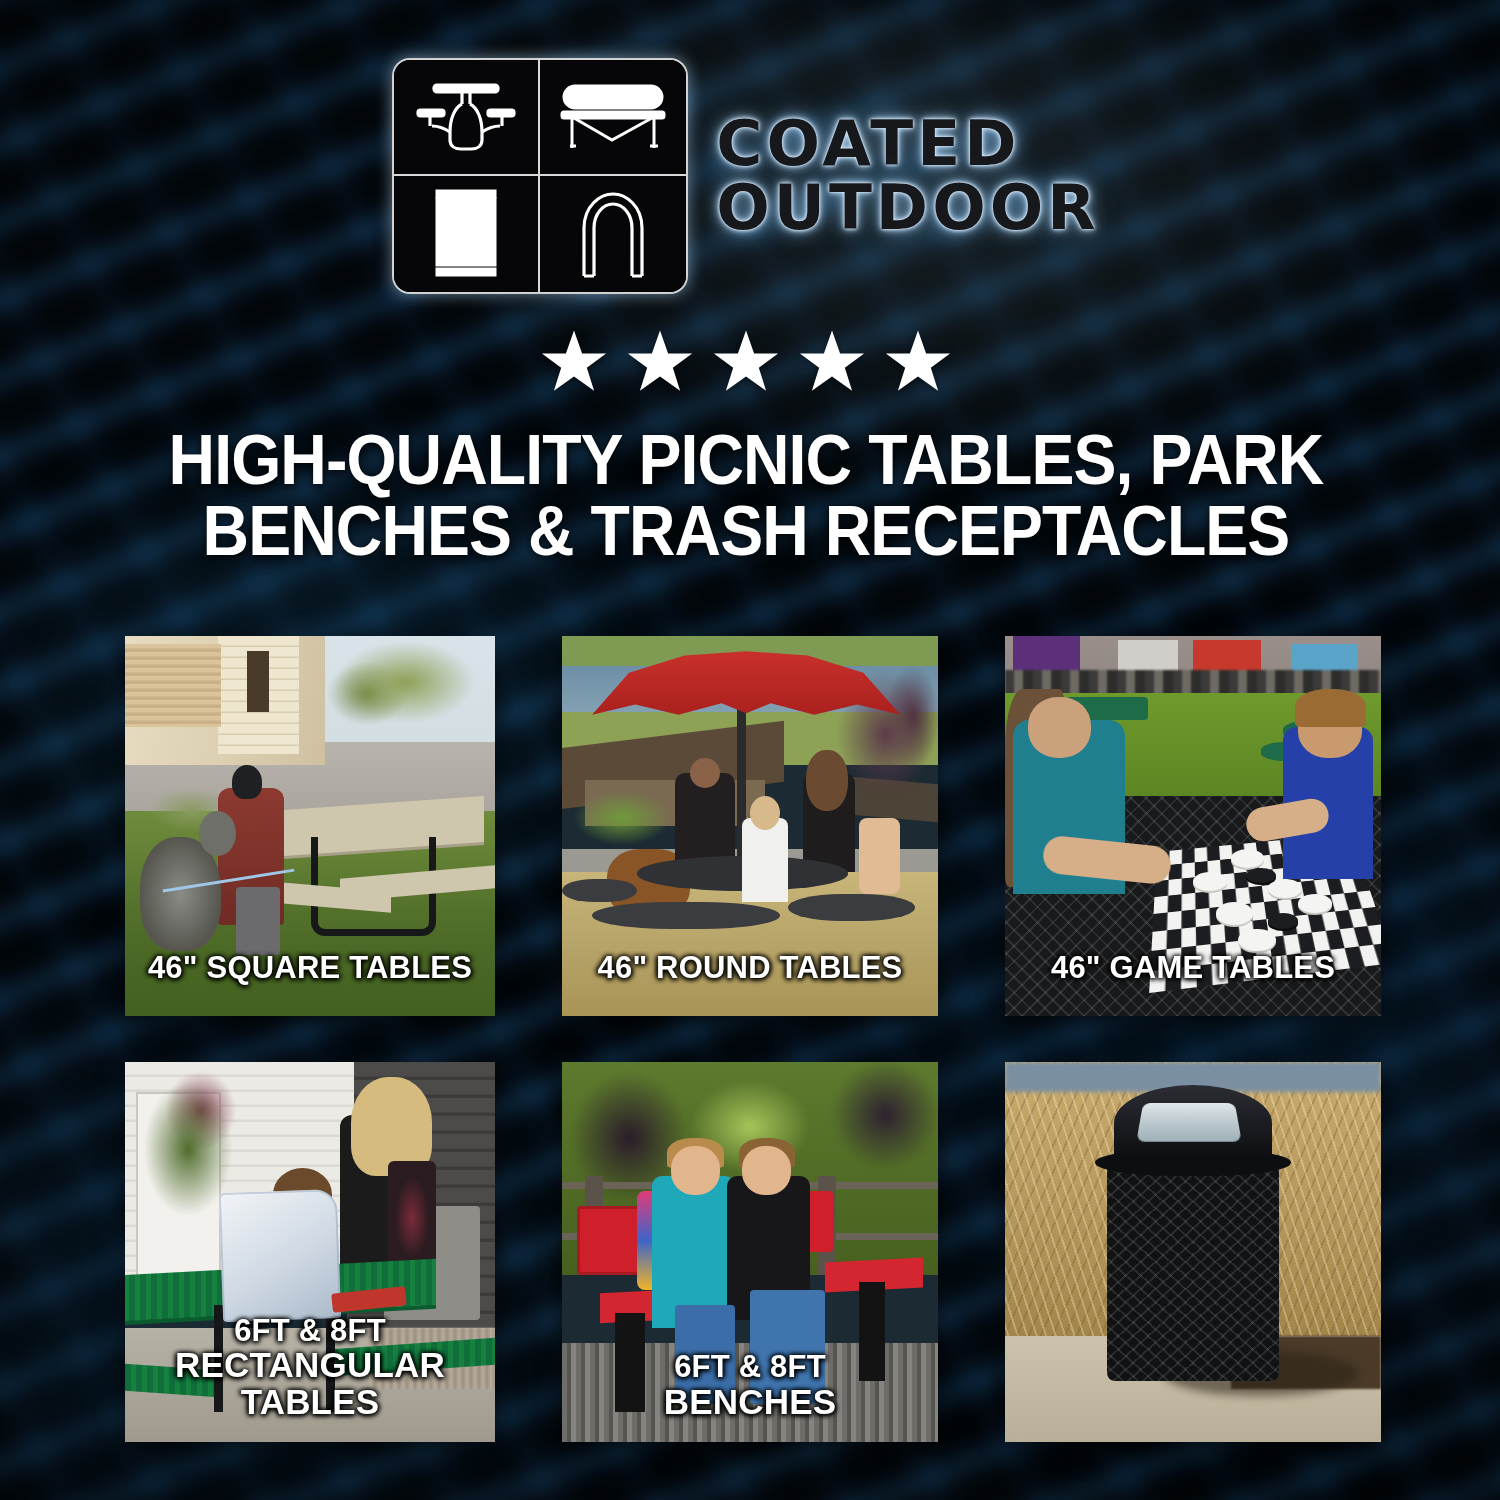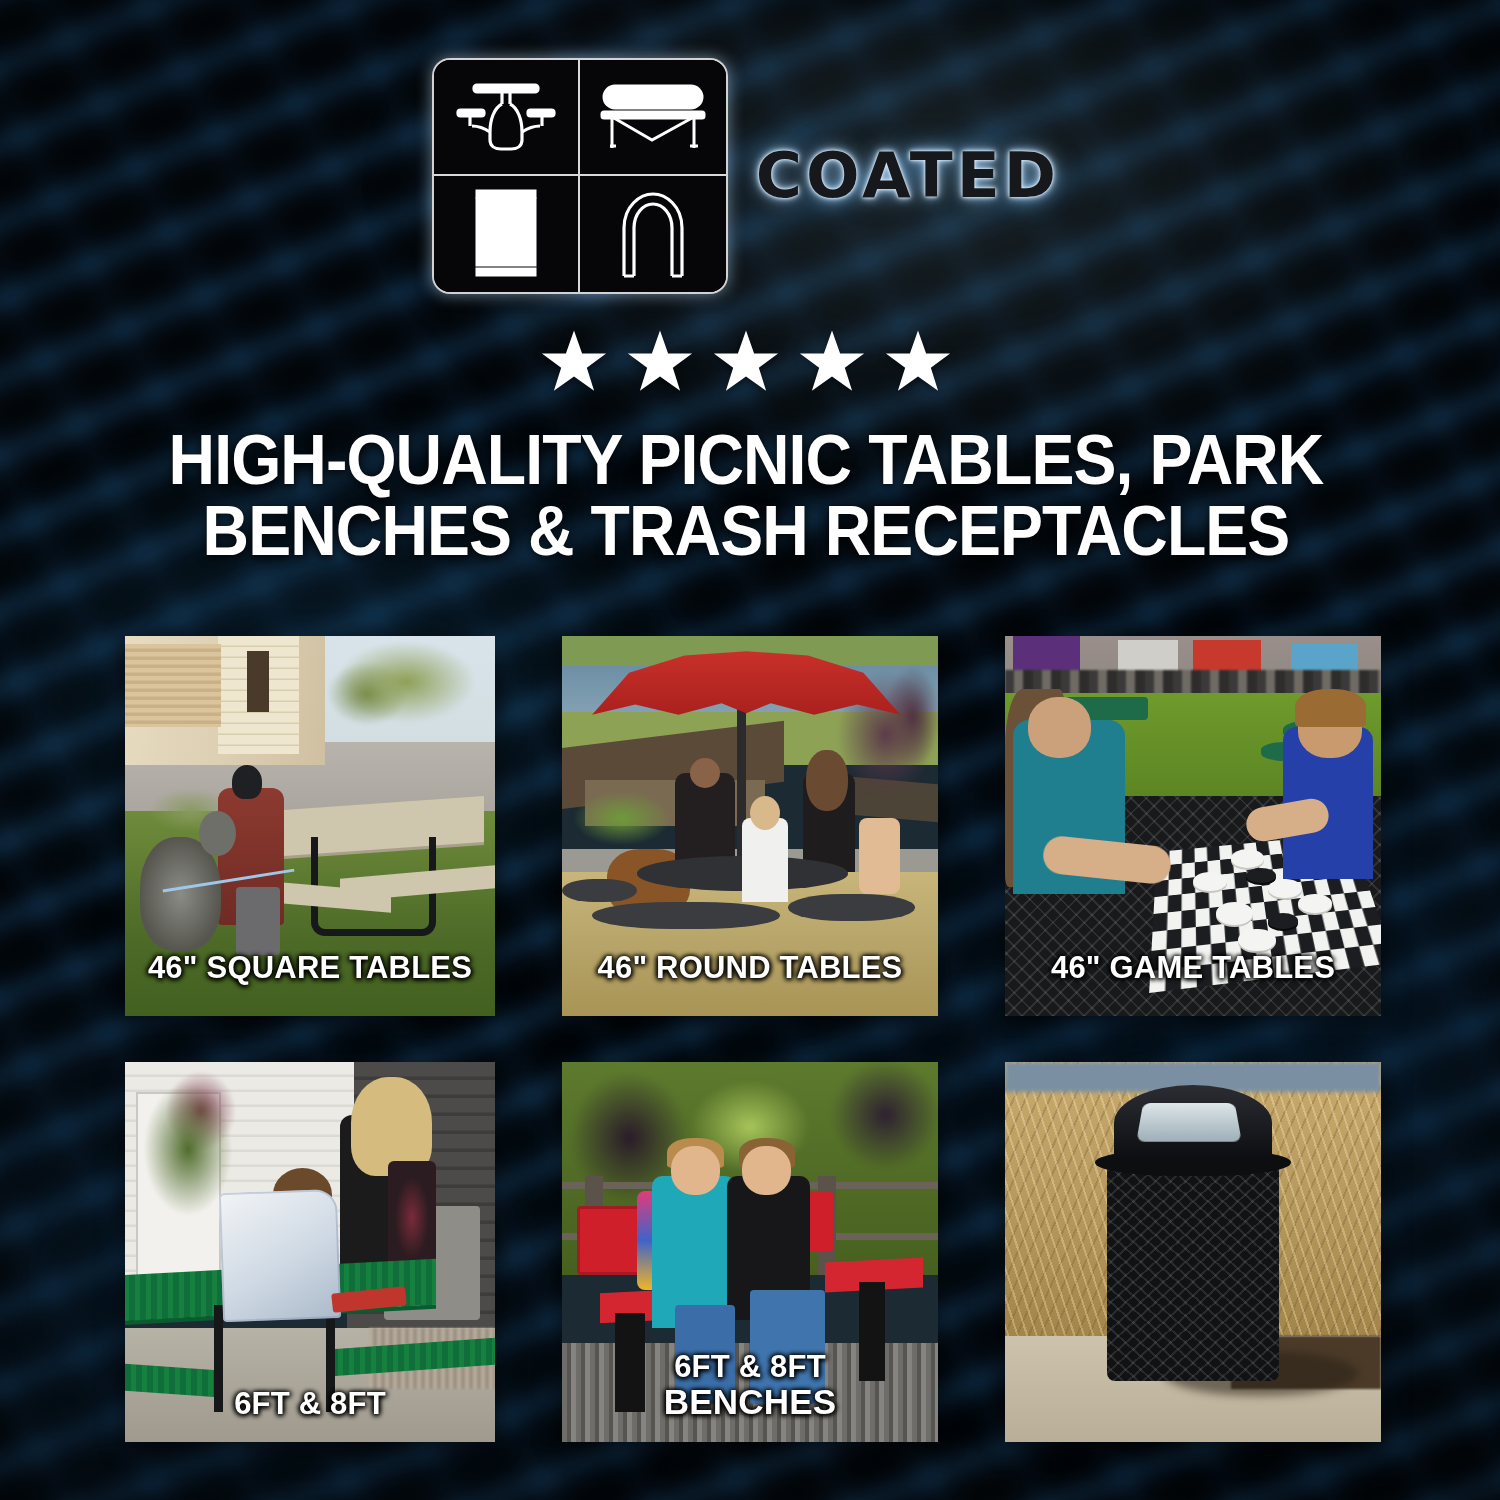--- a/index.html
+++ b/index.html
@@ -367,20 +367,21 @@
           <svg width="78" height="92" viewBox="0 0 78 92" fill="none" stroke="#ffffff" stroke-width="3.2">
             <path d="M10 88 V40 C10 18 26 6 39 6 C52 6 68 18 68 40 V88"></path>
             <path d="M20 88 V40 C20 26 29 16 39 16 C49 16 58 26 58 40 V88"></path>
             <path d="M10 88 H20 M58 88 H68"></path>
           </svg>
         </div>
       </div>
 
       <div class="wordmark">
         <div class="line">COATED</div>
+        <div class="line">OUTDOOR</div>
       </div>
     </div>
 
     <div class="stars">
       <span class="star"><svg width="70" height="67" viewBox="0 0 24 24" fill="#ffffff">
             <path d="M12 .9l2.9 8.2h8.6l-6.9 5.1 2.6 8.3L12 17.4 4.8 22.5l2.6-8.3L.5 9.1h8.6z"></path>
           </svg></span>
       <span class="star"><svg width="70" height="67" viewBox="0 0 24 24" fill="#ffffff">
             <path d="M12 .9l2.9 8.2h8.6l-6.9 5.1 2.6 8.3L12 17.4 4.8 22.5l2.6-8.3L.5 9.1h8.6z"></path>
           </svg></span>
@@ -514,20 +515,21 @@
         <div class="t4-top"></div>
         <div class="t4-bench"></div>
         <div class="t4-bench2"></div>
         <div class="t4-leg"></div>
         <div class="t4-plant"></div>
         <div class="t4-bag"></div>
         <div class="t4-trowel"></div>
       </div>
       <div class="caption two">
         <span>6FT &amp; 8FT</span>
+        <span class="c2">RECTANGULAR TABLES</span>
       </div>
     </div>
 
     <div class="tile">
       <div class="scene">
         <div class="band t5-bg"></div>
         <div class="t5-light"></div>
         <div class="t5-dark"></div>
         <div class="t5-dark2"></div>
         <div class="t5-fence">

